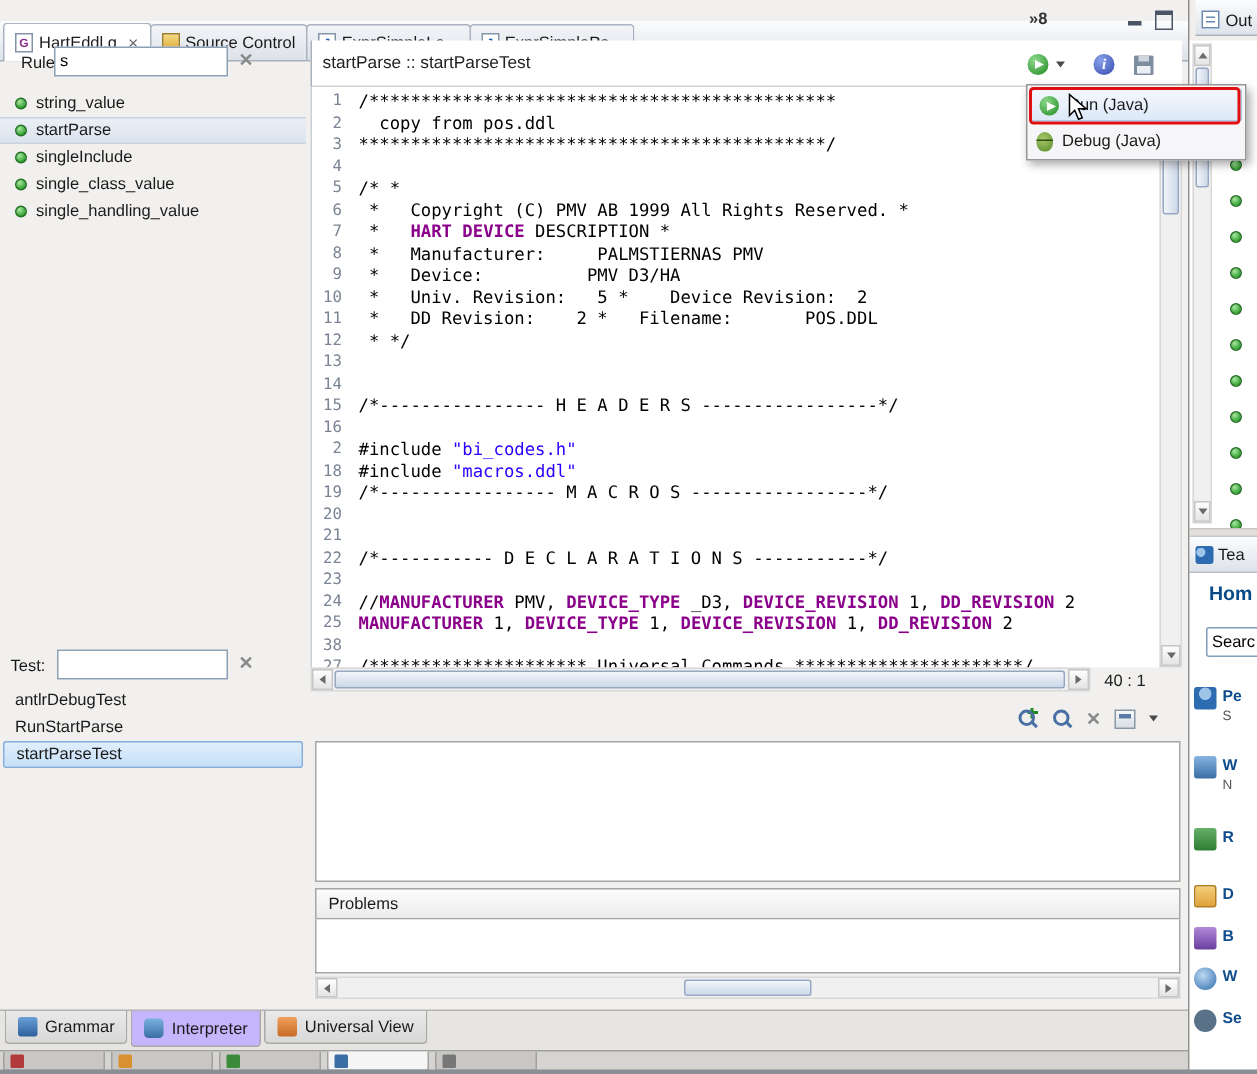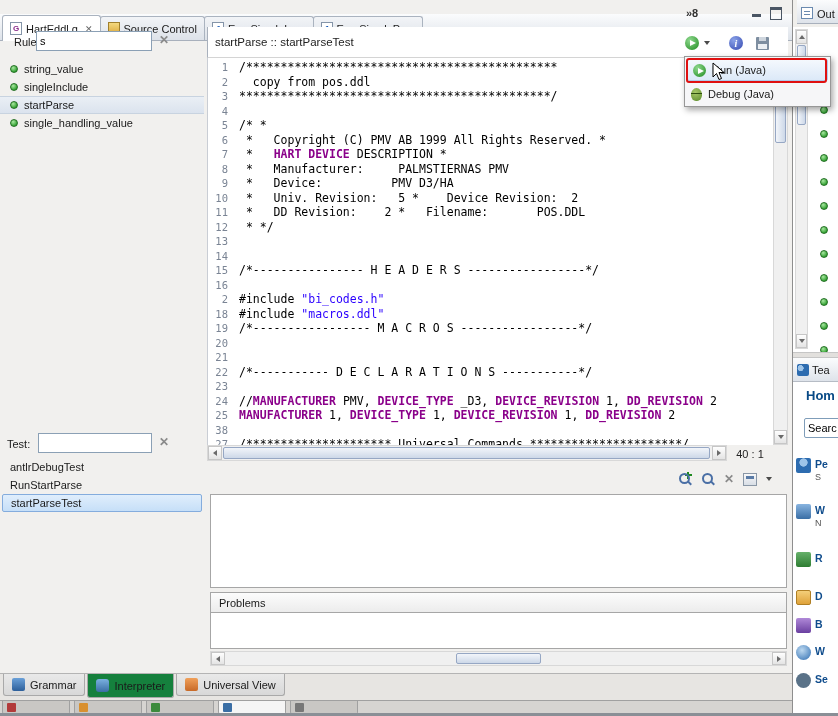--- a/index.html
+++ b/index.html
@@ -90,21 +90,21 @@
 .export-icon::after{content:"";position:absolute;left:2px;top:2px;right:2px;height:3px;background:#5a7ba6}
 
 
 #output-panel{position:absolute;left:210px;top:494px;width:577px;height:94px;background:#fff;border:1px solid #a6a6a6}
 #problems-header{position:absolute;left:210px;top:592px;width:577px;height:21px;background:linear-gradient(#fcfcfc,#ececec);border:1px solid #a6a6a6;display:flex;align-items:center;padding-left:8px}
 #problems-body{position:absolute;left:210px;top:613px;width:577px;height:36px;background:#fff;border:1px solid #a6a6a6;border-top:none}
 
 
 #view-tabs{position:absolute;left:0;top:673px;width:792px;height:27px;background:#e7e5e2;border-top:1px solid #b4b4b4;display:flex;align-items:flex-start;padding-left:3px}
 .vtab{height:22px;margin-top:0;display:flex;align-items:center;gap:5px;padding:0 8px;border:1px solid #a9a9a9;border-top:none;border-radius:0 0 3px 3px;background:linear-gradient(#e9e9e9,#d8d8d8);margin-right:2px;white-space:nowrap}
-.vtab.active{background:#15803d;height:24px}
+.vtab.active{background:#c4b5fd;height:24px}
 .vicon{width:13px;height:13px;border-radius:2px;flex:none}
 .grammar-view-icon{background:linear-gradient(#6aa0d8,#2d5f9a)}
 .interpreter-view-icon{background:linear-gradient(#7ab0e0,#3a6ea5);border-radius:3px}
 .railroad-view-icon{background:linear-gradient(#f0a05a,#c86a28)}
 
 
 #bottom-strip{position:absolute;left:0;top:700px;width:792px;height:14px;background:#d6d4d1;border-top:1px solid #a0a0a0;display:flex;padding-left:2px}
 .btab{width:68px;height:13px;border:1px solid #a0a0a0;border-top:none;border-radius:0 0 2px 2px;background:#c9c7c4;display:flex;align-items:center;padding-left:4px;margin-right:4px}
 .btab.active{background:#f5f5f5}
 .bticon{width:9px;height:9px;border-radius:1px;flex:none}
@@ -183,27 +183,31 @@
   <span id="btn-max" class="winbtn"></span>
 
   <span id="rule-label">Rule:</span>
   <input id="rule-input" value="s" style="">
   <span id="rule-clear" class="clear-btn">✕</span>
   <div id="rule-list">
       <div class="litem">
         <span class="gdot"></span>
         <span>string_value</span>
       </div>
-      <div class="litem">
-        <span class="gdot"></span>
-        <span>singleInclude</span>
-      </div>
       <div class="litem sel-soft">
         <span class="gdot"></span>
         <span>startParse</span>
+      </div>
+      <div class="litem">
+        <span class="gdot"></span>
+        <span>singleInclude</span>
+      </div>
+      <div class="litem">
+        <span class="gdot"></span>
+        <span>single_class_value</span>
       </div>
       <div class="litem">
         <span class="gdot"></span>
         <span>single_handling_value</span>
       </div>
     </div>
 
   <span id="test-label">Test:</span>
   <input id="test-input" value="" style="">
   <span id="test-clear" class="clear-btn">✕</span>

